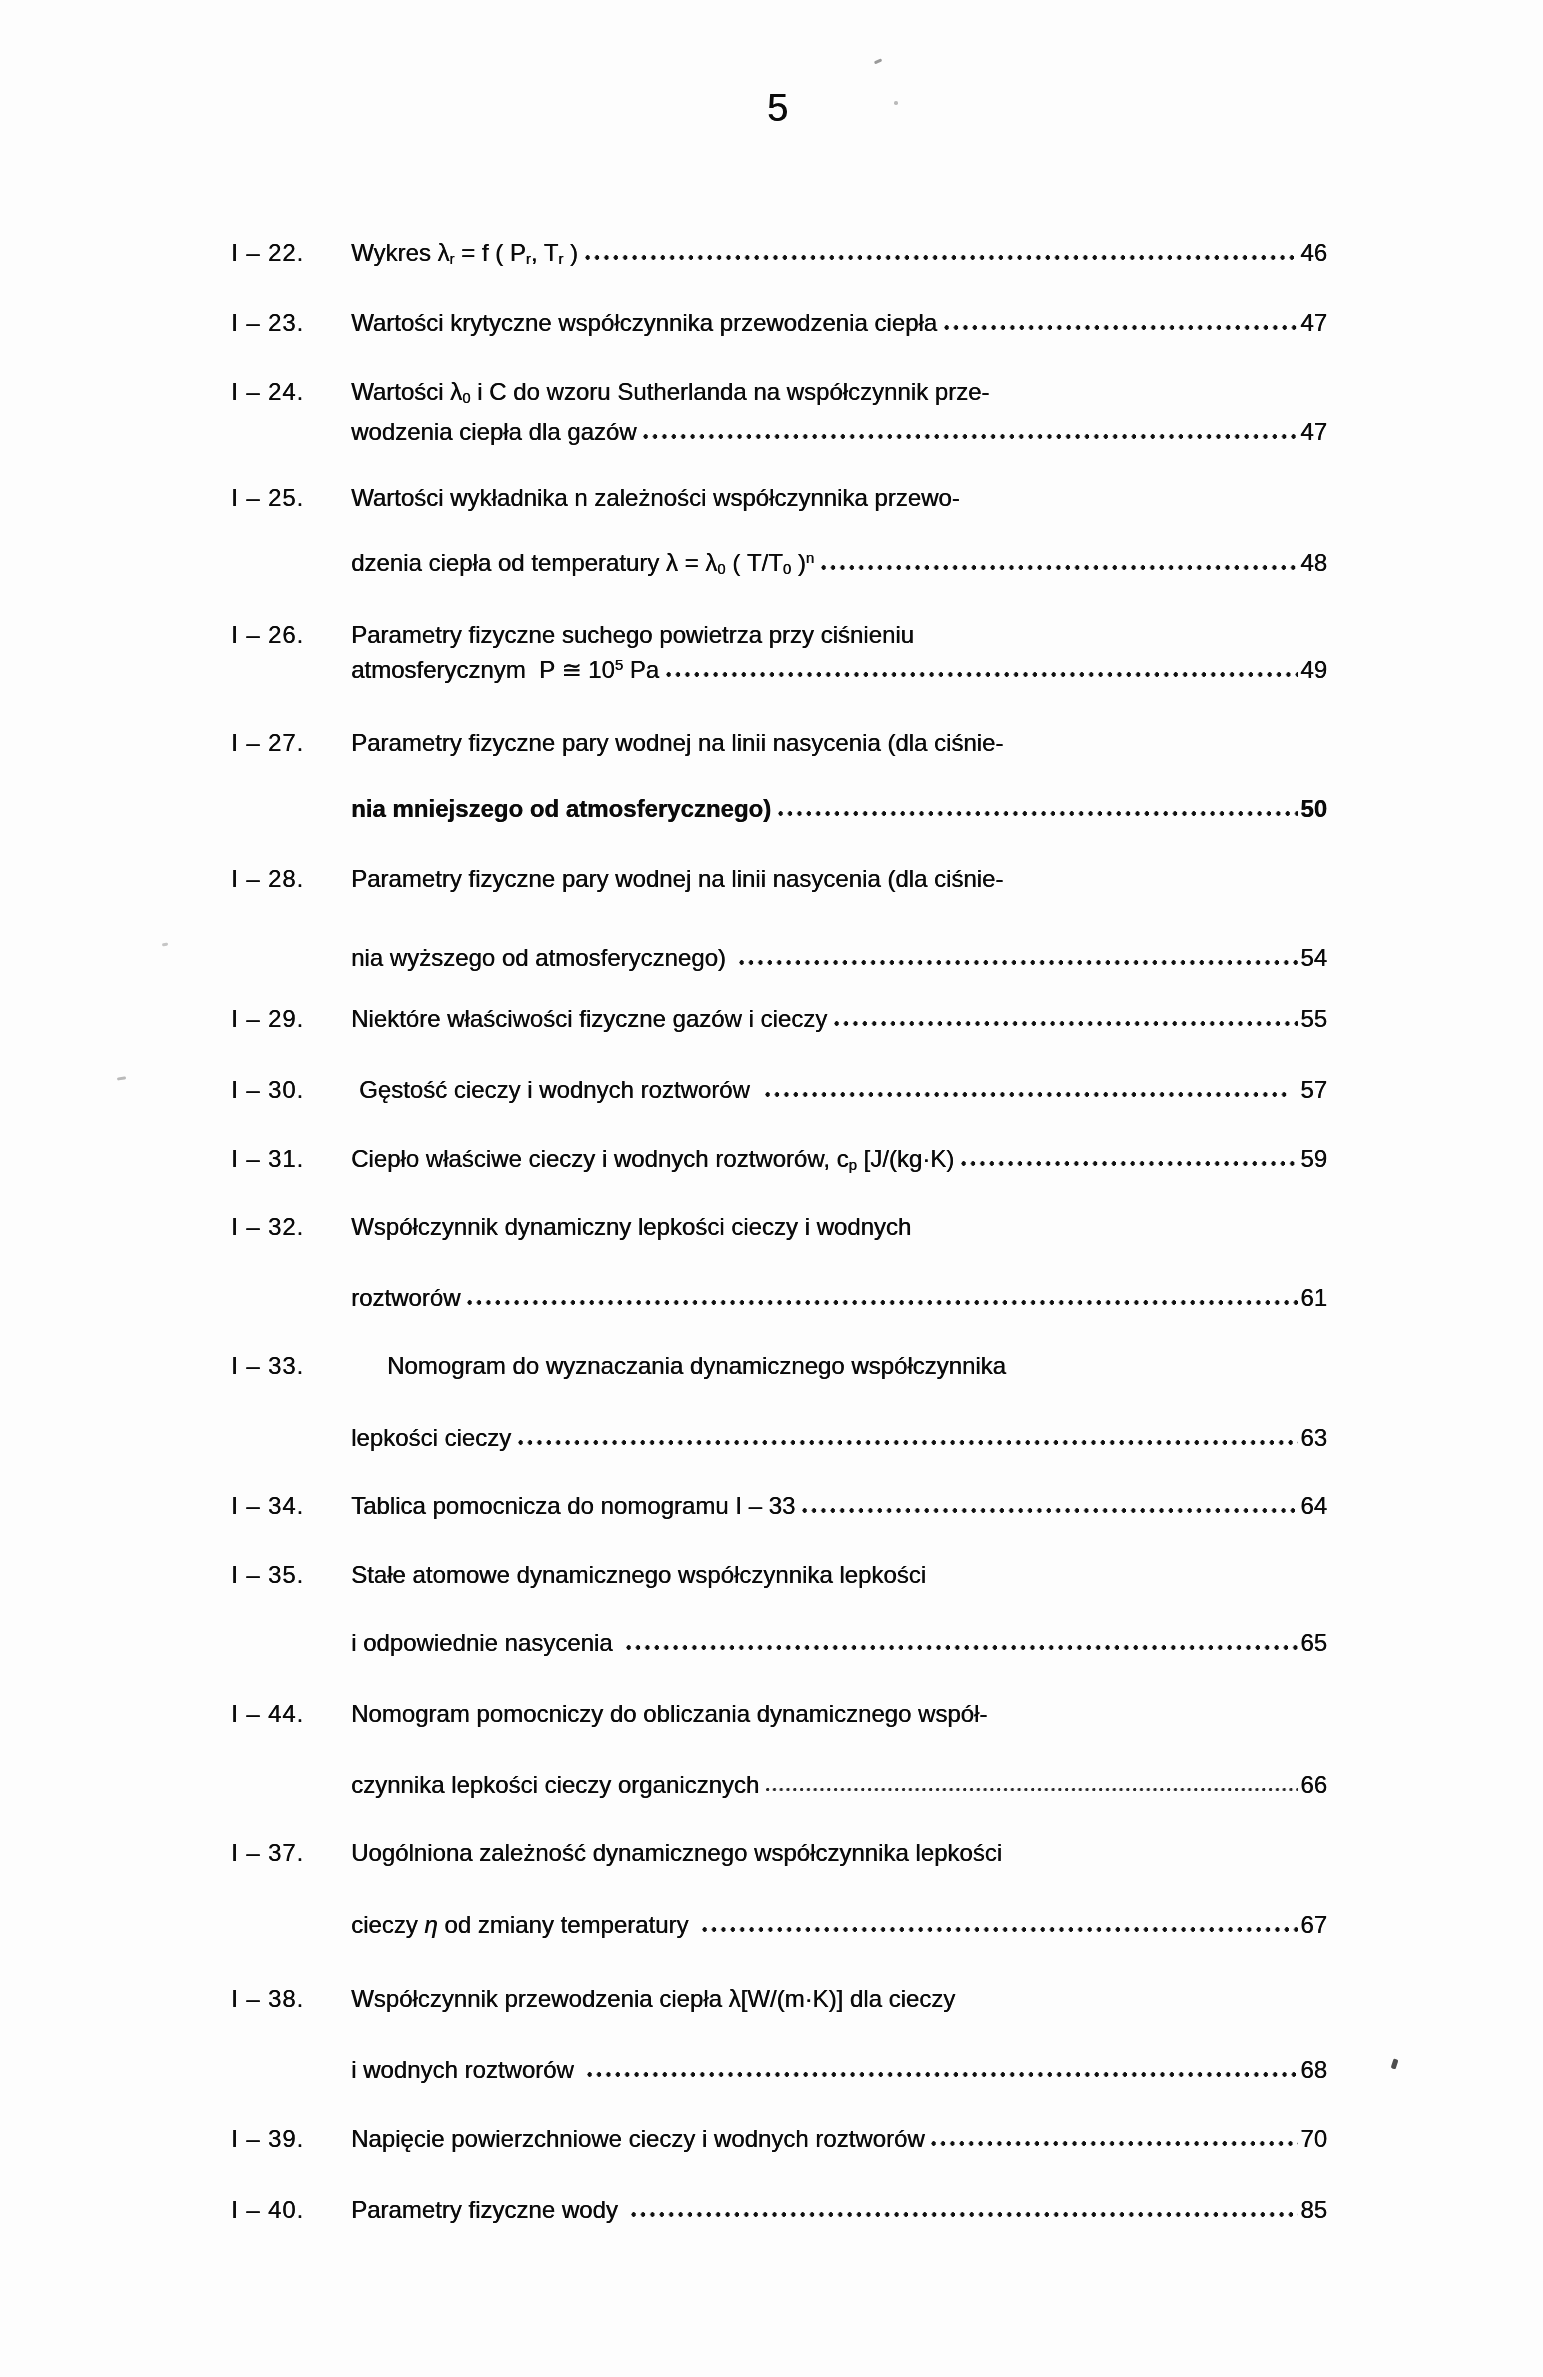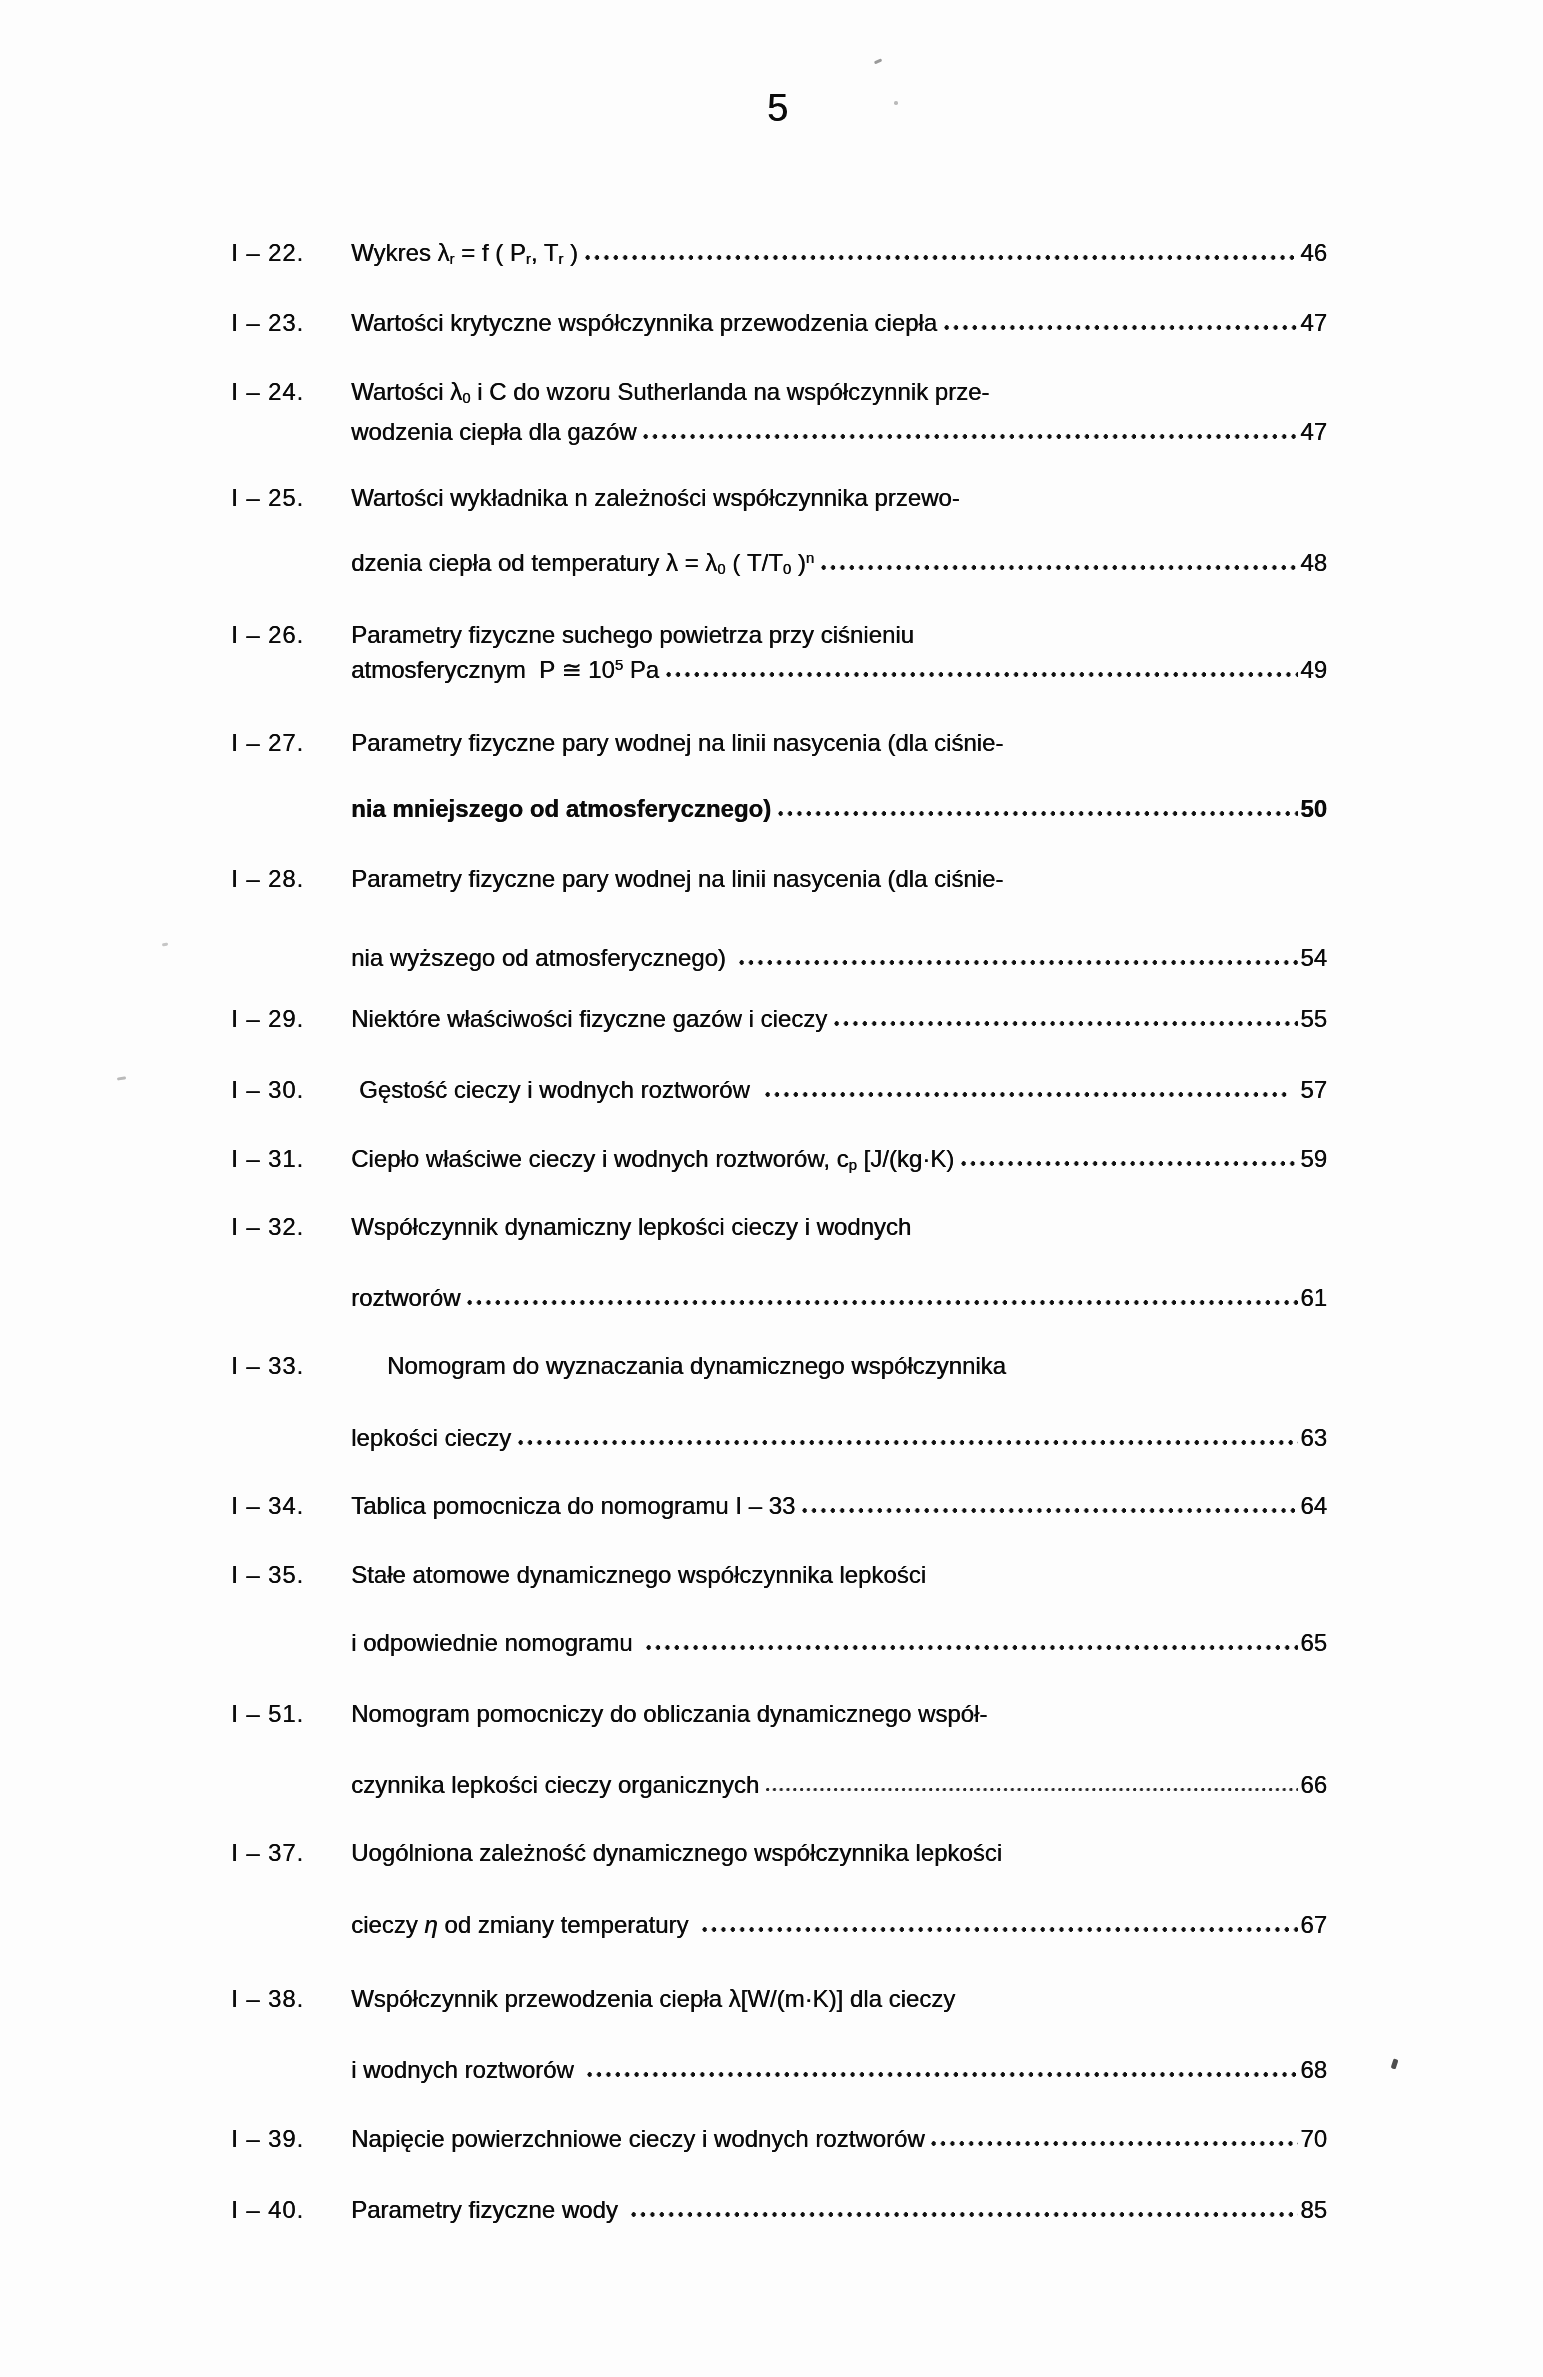--- a/index.html
+++ b/index.html
@@ -156,24 +156,24 @@
       <div class="row" style="top: 1492px;">
     <div class="row-label">I – 34.</div>
     <div class="row-text"><span>Tablica pomocnicza do nomogramu I – 33</span></div>
   <div class="leader"></div><div class="row-page">64</div></div>
       <div class="row" style="top: 1561px;">
     <div class="row-label">I – 35.</div>
     <div class="row-text"><span>Stałe atomowe dynamicznego współczynnika lepkości</span></div>
   </div>
       <div class="row" style="top: 1629px;">
     <div class="row-label"></div>
-    <div class="row-text"><span>i odpowiednie nomogramu </span></div>
+    <div class="row-text"><span>i odpowiednie nasycenia </span></div>
   <div class="leader"></div><div class="row-page">65</div></div>
       <div class="row" style="top: 1700px;">
-    <div class="row-label">I – 51.</div>
+    <div class="row-label">I – 44.</div>
     <div class="row-text"><span>Nomogram pomocniczy do obliczania dynamicznego współ-</span></div>
   </div>
       <div class="row" style="top: 1771px;">
     <div class="row-label"></div>
     <div class="row-text"><span>czynnika lepkości cieczy organicznych</span></div>
   <div class="leader fine"></div><div class="row-page">66</div></div>
       <div class="row" style="top: 1839px;">
     <div class="row-label">I – 37.</div>
     <div class="row-text"><span>Uogólniona zależność dynamicznego współczynnika lepkości</span></div>
   </div>

